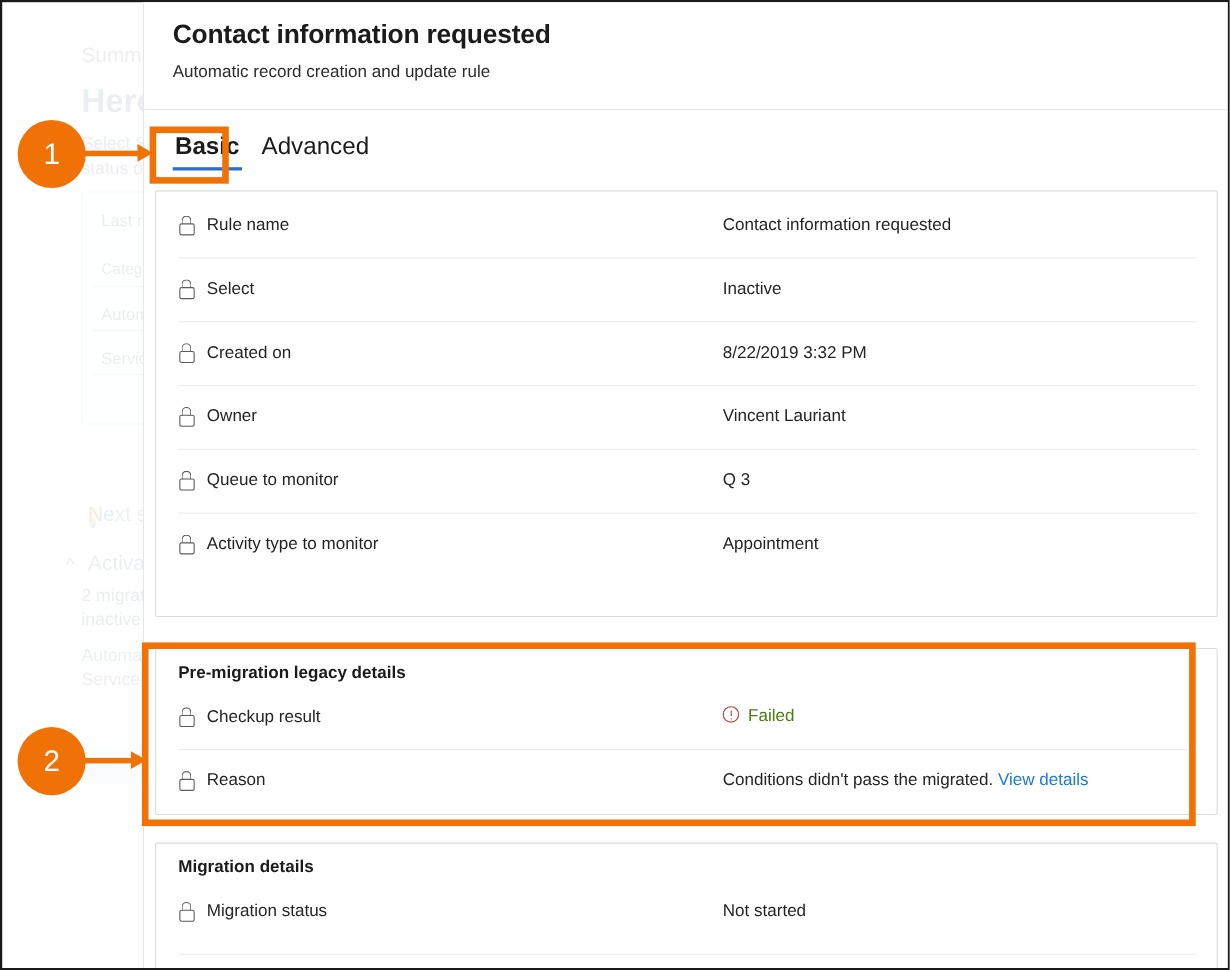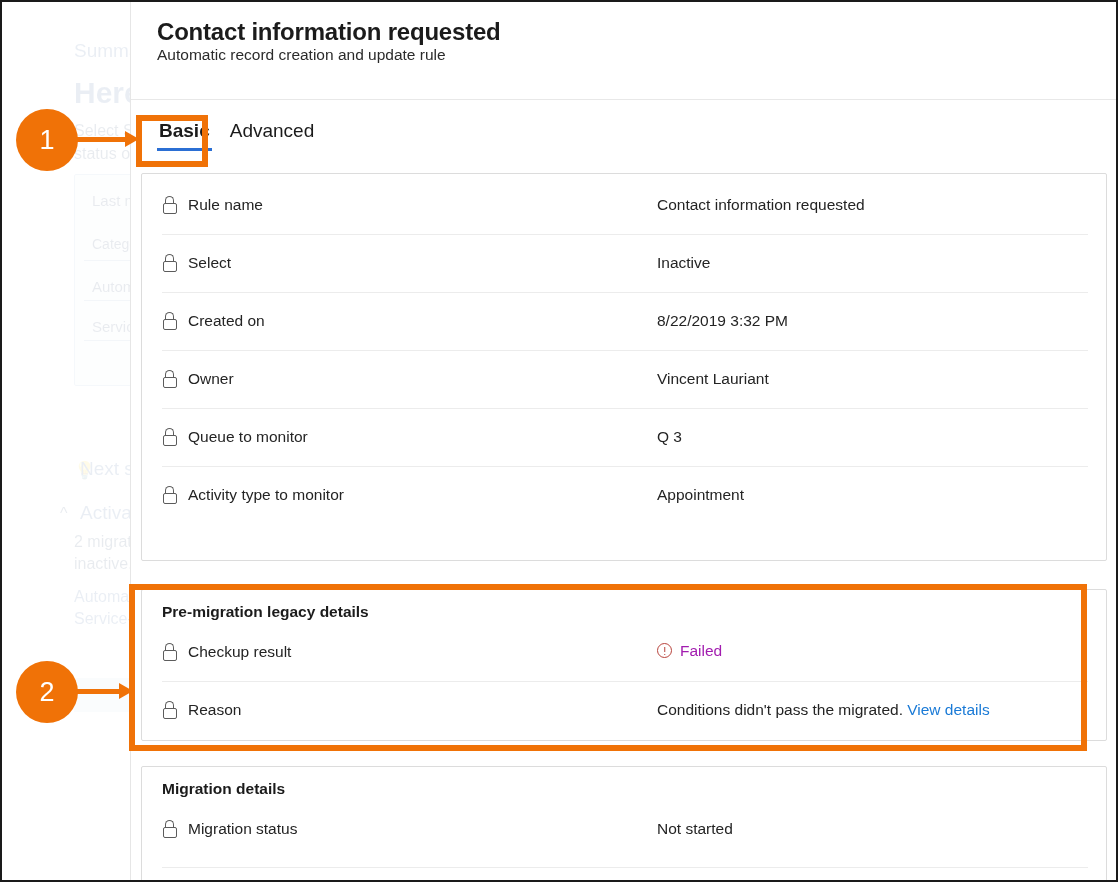--- a/index.html
+++ b/index.html
@@ -77,33 +77,33 @@
     position: absolute; left: 128px; top: -2px;
     width: 988px; height: 884px;
     background: #ffffff;
     border-left: 1px solid #e6e6e6;
   }
   .panel-head { padding: 18px 26px 0 26px; }
   .panel-title {
     font-size: 24px; font-weight: bold; color: #1b1b1b; letter-spacing: -0.2px;
   }
   .panel-subtitle {
-    font-size: 15.5px; color: #2b2b2b; 
+    font-size: 15.5px; color: #2b2b2b; margin-top: 11px;
   }
   .head-rule {
     position: absolute; left: 0; right: 0; top: 99px; height: 1px; background: #e8e8e8;
   }
 
   
   .tabs {
     position: absolute; left: 18px; top: 116px;
     display: flex; align-items: flex-end; gap: 0;
   }
   .tab {
-    font-size: 19px; color: #1b1b1b;
+    font-size: 22px; color: #1b1b1b;
     padding: 4px 10px 9px 10px;
     position: relative; cursor: pointer;
   }
   .tab.active { font-weight: bold; }
   .tab.active::after {
     content: ""; position: absolute; left: 8px; right: 8px; bottom: 0;
     height: 3px; background: #2b6fd4;
   }
 
   
@@ -148,21 +148,21 @@
     border-radius: 5px 5px 0 0;
   }
   .lock .body {
     position: absolute; left: 0.5px; top: 7px; width: 14px; height: 11px;
     border: 1.6px solid #5c5c5c; border-radius: 2px;
   }
   .row-value {
     font-size: 15.5px; color: #242424; flex: 1;
   }
   .err {
-    display: inline-flex; align-items: center; gap: 8px; color: #a21caf;
+    display: inline-flex; gap: 8px; color: #4d7c0f;
   }
   .err-icon {
     width: 15px; height: 15px; border: 1.5px solid #b8433c; border-radius: 50%;
     position: relative; display: inline-block;
   }
   .err-icon::before {
     content: ""; position: absolute; left: 50%; top: 3px; width: 1.5px; height: 5px;
     background: #b8433c; transform: translateX(-50%);
   }
   .err-icon::after {

